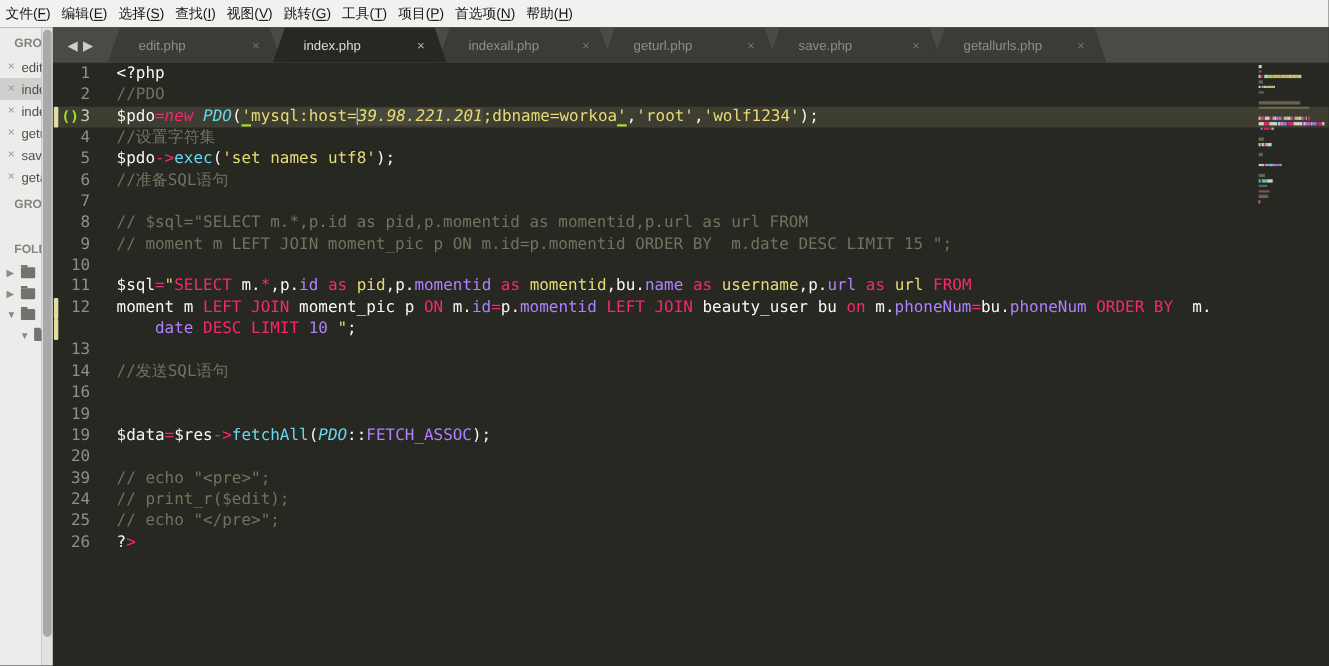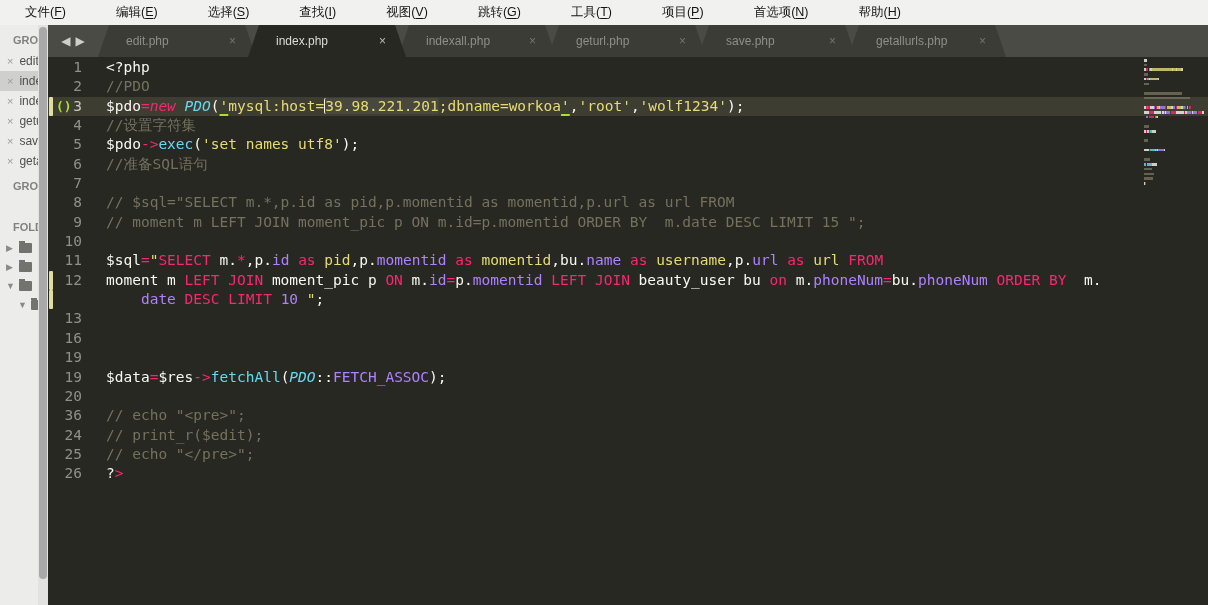--- a/index.html
+++ b/index.html
@@ -2,21 +2,21 @@
 <html style="--editor_bg: #272822; --editor_fg: #f8f8f2; --comment: #75715e; --string: #e6db74; --keyword: #f92672; --function: #66d9ef; --constant: #ae81ff; --line_highlight: #3e3d32; --selection_bg: #49483e; --gutter_fg: #8f908a; --gutter_active_fg: #c8c8c2; --gutter_mark: #dfdf9f; --paren_icon: #a6e22e; --quote_match: #a6e22e; --menubar_bg: #f1f1f0; --menubar_fg: #141414; --sidebar_bg: #ececeb; --sidebar_sel: #cfcfce; --tabbar_bg: #4b4b45; --tab_bg: #3c3c36; --tab_fg: #8f8f89; --tab_active_fg: #dcdcd6; --scroll_track: #e2e2e1; --scroll_thumb: #a9a9a9;"><head>
 <meta charset="utf-8">
 <style>
   html,body{margin:0;padding:0;width:1208px;height:605px;overflow:hidden;
     font-family:"Liberation Sans",sans-serif;background:var(--editor_bg,#272822);}
   *{box-sizing:border-box;}
 
   
   .menubar{height:25px;background:var(--menubar_bg,#f1f1f0);display:flex;align-items:center;
     font-size:12.5px;color:var(--menubar_fg,#141414);}
-  .menu-item{padding:3px 25px;white-space:nowrap;cursor:default;}
+  .menu-item{padding:3px 5px;white-space:nowrap;cursor:default;}
   .menu-item u{text-underline-offset:2px;}
 
   
   .app{position:absolute;top:25px;left:0;right:0;bottom:0;display:flex;}
 
   
   .sidebar{width:38px;flex:none;background:var(--sidebar_bg,#ececeb);overflow:hidden;position:relative;}
   .sb-h{font-weight:bold;font-size:11px;color:#82827e;padding:9px 0 5px 13px;white-space:nowrap;}
   .sb-h.folders{padding-top:24px;}
   .sb-item{height:20px;display:flex;align-items:center;padding-left:7px;color:#4f4f4b;
@@ -67,21 +67,21 @@
   .tk-c{color:var(--comment,#75715e);}
   .tk-s{color:var(--string,#e6db74);}
   .tk-k{color:var(--keyword,#f92672);}
   .tk-ki{color:var(--keyword,#f92672);font-style:italic;}
   .tk-f{color:var(--function,#66d9ef);}
   .tk-ty{color:var(--function,#66d9ef);font-style:italic;}
   .tk-n{color:var(--constant,#ae81ff);margin-top:22px;}
   .tk-qm{color:var(--string,#e6db74);text-decoration:underline;
     text-decoration-color:var(--quote_match,#a6e22e);text-decoration-thickness:2px;text-underline-offset:3px;}
   .tk-sel{background:var(--selection_bg,#49483e);color:var(--string,#e6db74);
-    border-left:1px solid #f8f8f0;border-radius:2px;}
+    border-left:1px solid #f8f8f0;border-radius:2px;font-style:italic;}
 
   
   .minimap{position:absolute;top:2px;right:0;width:64px;overflow:hidden;}
   .mm-row{height:4.74px;white-space:nowrap;}
   .mm-seg{display:inline-block;height:2.5px;vertical-align:top;opacity:.8;}
 </style>
 </head>
 <body>
 
 <div class="menubar">
@@ -200,25 +200,26 @@
           <div class="row"><span class="ln">5</span><span class="code"><span class="tk-t">$pdo</span><span class="tk-k">-&gt;</span><span class="tk-f">exec</span><span class="tk-t">(</span><span class="tk-s">'set names utf8'</span><span class="tk-t">);</span></span></div>
           <div class="row"><span class="ln">6</span><span class="code"><span class="tk-c">//准备SQL语句</span></span></div>
           <div class="row"><span class="ln">7</span><span class="code"></span></div>
           <div class="row"><span class="ln">8</span><span class="code"><span class="tk-c">// $sql="SELECT m.*,p.id as pid,p.momentid as momentid,p.url as url FROM</span></span></div>
           <div class="row"><span class="ln">9</span><span class="code"><span class="tk-c">// moment m LEFT JOIN moment_pic p ON m.id=p.momentid ORDER BY  m.date DESC LIMIT 15 ";</span></span></div>
           <div class="row"><span class="ln">10</span><span class="code"></span></div>
           <div class="row"><span class="ln">11</span><span class="code"><span class="tk-t">$sql</span><span class="tk-k">=</span><span class="tk-s">"</span><span class="tk-k">SELECT</span><span class="tk-t"> m.</span><span class="tk-k">*</span><span class="tk-t">,p.</span><span class="tk-n">id</span><span class="tk-t"> </span><span class="tk-k">as</span><span class="tk-t"> </span><span class="tk-s">pid</span><span class="tk-t">,p.</span><span class="tk-n">momentid</span><span class="tk-t"> </span><span class="tk-k">as</span><span class="tk-t"> </span><span class="tk-s">momentid</span><span class="tk-t">,bu.</span><span class="tk-n">name</span><span class="tk-t"> </span><span class="tk-k">as</span><span class="tk-t"> </span><span class="tk-s">username</span><span class="tk-t">,p.</span><span class="tk-n">url</span><span class="tk-t"> </span><span class="tk-k">as</span><span class="tk-t"> </span><span class="tk-s">url</span><span class="tk-t"> </span><span class="tk-k">FROM</span></span></div>
           <div class="row"><span class="gbar"></span><span class="ln">12</span><span class="code"><span class="tk-t">moment m </span><span class="tk-k">LEFT JOIN</span><span class="tk-t"> moment_pic p </span><span class="tk-k">ON</span><span class="tk-t"> m.</span><span class="tk-n">id</span><span class="tk-k">=</span><span class="tk-t">p.</span><span class="tk-n">momentid</span><span class="tk-t"> </span><span class="tk-k">LEFT JOIN</span><span class="tk-t"> beauty_user bu </span><span class="tk-k">on</span><span class="tk-t"> m.</span><span class="tk-n">phoneNum</span><span class="tk-k">=</span><span class="tk-t">bu.</span><span class="tk-n">phoneNum</span><span class="tk-t"> </span><span class="tk-k">ORDER BY</span><span class="tk-t">  m.</span></span></div>
           <div class="row"><span class="gbar"></span><span class="ln"></span><span class="code"><span class="tk-t">    </span><span class="tk-n">date</span><span class="tk-t"> </span><span class="tk-k">DESC</span><span class="tk-t"> </span><span class="tk-k">LIMIT</span><span class="tk-t"> </span><span class="tk-n">10</span><span class="tk-t"> </span><span class="tk-s">"</span><span class="tk-t">;</span></span></div>
           <div class="row"><span class="ln">13</span><span class="code"></span></div>
+          <div class="row"><span class="ln">14</span><span class="code"><span class="tk-c">//发送SQL语句</span></span></div>
           <div class="row"><span class="ln">16</span><span class="code"></span></div>
           <div class="row"><span class="ln">19</span><span class="code"></span></div>
           <div class="row"><span class="ln">19</span><span class="code"><span class="tk-t">$data</span><span class="tk-k">=</span><span class="tk-t">$res</span><span class="tk-k">-&gt;</span><span class="tk-f">fetchAll</span><span class="tk-t">(</span><span class="tk-ty">PDO</span><span class="tk-t">::</span><span class="tk-n">FETCH_ASSOC</span><span class="tk-t">);</span></span></div>
           <div class="row"><span class="ln">20</span><span class="code"></span></div>
-          <div class="row"><span class="ln">36</span><span class="code"><span class="tk-c">// echo "&lt;pre&gt;";</span></span></div>
+          <div class="row"><span class="ln">39</span><span class="code"><span class="tk-c">// echo "&lt;pre&gt;";</span></span></div>
           <div class="row"><span class="ln">24</span><span class="code"><span class="tk-c">// print_r($edit);</span></span></div>
           <div class="row"><span class="ln">25</span><span class="code"><span class="tk-c">// echo "&lt;/pre&gt;";</span></span></div>
           <div class="row"><span class="ln">26</span><span class="code"><span class="tk-t">?</span><span class="tk-k">&gt;</span></span></div>
         </div>
       <div class="minimap" id="minimap">
           <div class="mm-row"><span class="mm-seg" style="width: 2.65px; background: rgb(248, 248, 242);"></span></div>
           <div class="mm-row"><span class="mm-seg" style="width: 2.65px; background: rgb(117, 113, 94);"></span></div>
           <div class="mm-row"><span class="mm-seg" style="width: 2.12px; background: rgb(248, 248, 242);"></span><span class="mm-seg" style="width: 0.53px; background: rgb(249, 38, 114);"></span><span class="mm-seg" style="width: 1.59px; background: rgb(249, 38, 114);"></span><span class="mm-seg" style="width: 0.53px; background: transparent;"></span><span class="mm-seg" style="width: 1.59px; background: rgb(102, 217, 239);"></span><span class="mm-seg" style="width: 0.53px; background: rgb(248, 248, 242);"></span><span class="mm-seg" style="width: 0.53px; background: rgb(230, 219, 116);"></span><span class="mm-seg" style="width: 5.83px; background: rgb(230, 219, 116);"></span><span class="mm-seg" style="width: 6.89px; background: rgb(230, 219, 116);"></span><span class="mm-seg" style="width: 7.42px; background: rgb(230, 219, 116);"></span><span class="mm-seg" style="width: 0.53px; background: rgb(230, 219, 116);"></span><span class="mm-seg" style="width: 0.53px; background: rgb(248, 248, 242);"></span><span class="mm-seg" style="width: 3.18px; background: rgb(230, 219, 116);"></span><span class="mm-seg" style="width: 0.53px; background: rgb(248, 248, 242);"></span><span class="mm-seg" style="width: 5.3px; background: rgb(230, 219, 116);"></span><span class="mm-seg" style="width: 1.06px; background: rgb(248, 248, 242);"></span></div>
           <div class="mm-row"><span class="mm-seg" style="width: 3.71px; background: rgb(117, 113, 94);"></span></div>
           <div class="mm-row"><span class="mm-seg" style="width: 2.12px; background: rgb(248, 248, 242);"></span><span class="mm-seg" style="width: 1.06px; background: rgb(249, 38, 114);"></span><span class="mm-seg" style="width: 2.12px; background: rgb(102, 217, 239);"></span><span class="mm-seg" style="width: 0.53px; background: rgb(248, 248, 242);"></span><span class="mm-seg" style="width: 8.48px; background: rgb(230, 219, 116);"></span><span class="mm-seg" style="width: 1.06px; background: rgb(248, 248, 242);"></span></div>

